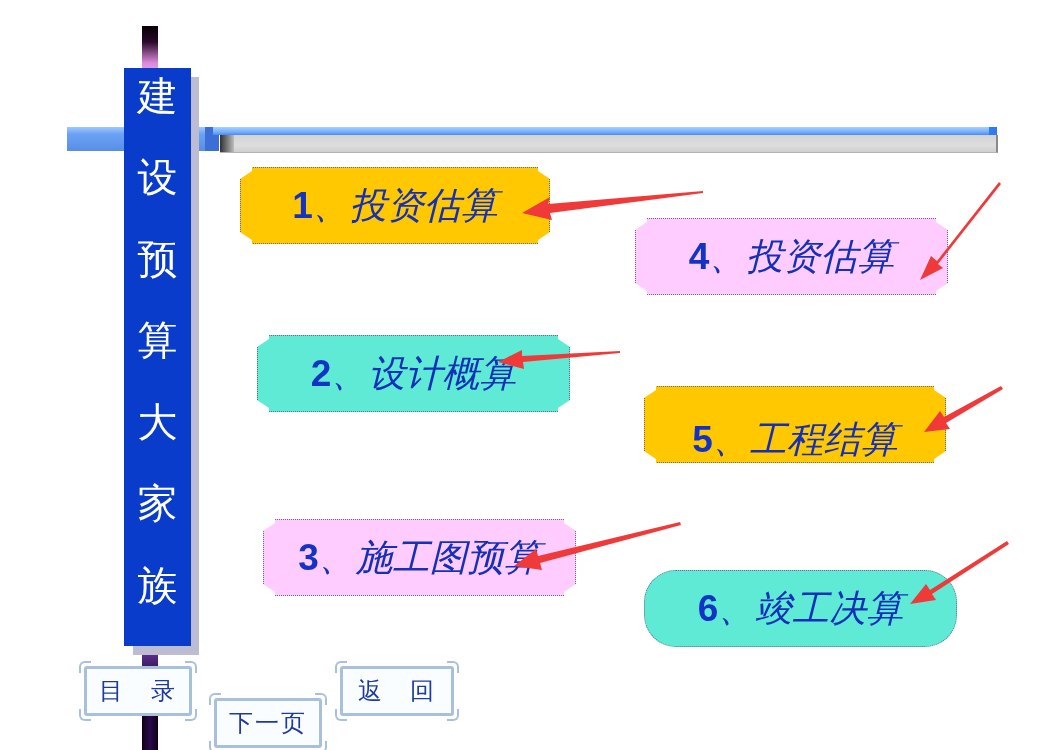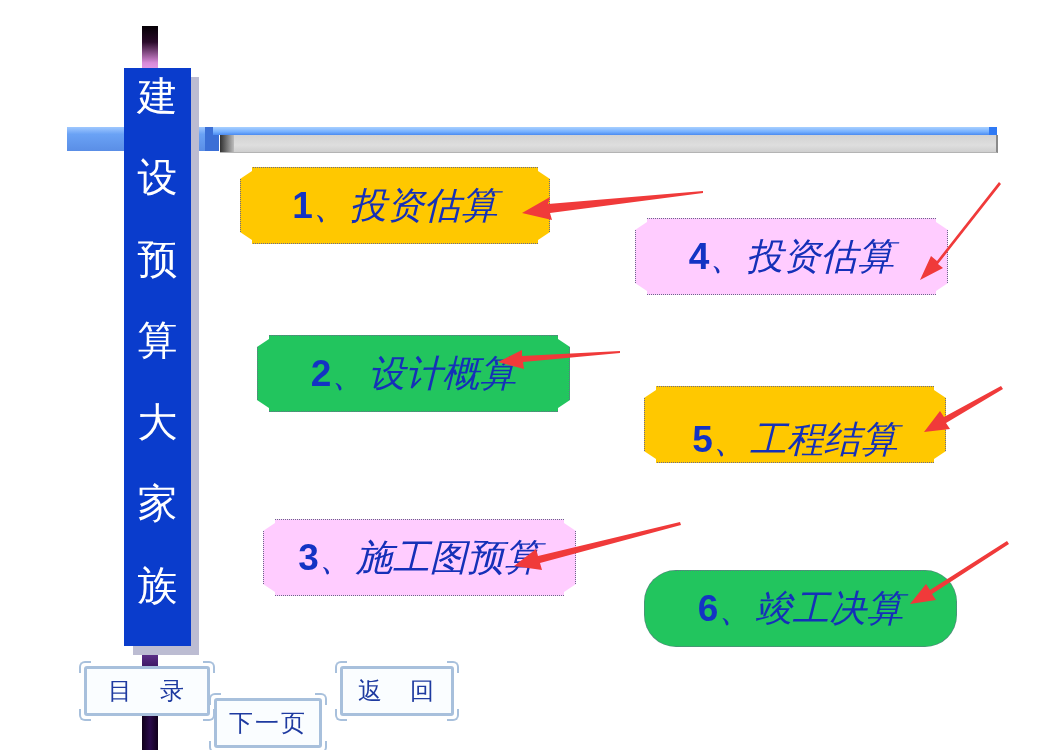--- a/index.html
+++ b/index.html
@@ -39,41 +39,41 @@
   .label { position:absolute; box-sizing:border-box; border:1.5px dotted #6a6a8a;
     display:flex; align-items:center; justify-content:center; text-align:center;
     color:#1530b8; font-size:37px; line-height:44px;
     clip-path:polygon(12px 0, calc(100% - 12px) 0, calc(100% - 12px) 4px, 100% 12px,
       100% calc(100% - 12px), calc(100% - 12px) calc(100% - 4px), calc(100% - 12px) 100%,
       12px 100%, 12px calc(100% - 4px), 0 calc(100% - 12px), 0 12px, 12px 4px); }
   .label .num { font-family:"Liberation Sans","DejaVu Sans",sans-serif; font-weight:bold; color:#1333c4; }
   .label .txt { font-family:"DejaVu Serif","Liberation Serif",serif;font-style:italic; }
   .gold { background:#ffc800; }
   .pink { background:#ffccff; }
-  .blue { background:#22c55e; }
+  .blue { background:#5eead4; }
 
   #label-1 { left:240px; top:167px; width:310px; height:77px; }
   #label-2 { left:257px; top:335px; width:313px; height:77px; }
   #label-3 { left:263px; top:519px; width:313px; height:77px; line-height:42px; }
   #label-4 { left:635px; top:218px; width:313px; height:77px; }
   #label-5 { left:644px; top:386px; width:302px; height:77px;align-items:flex-end; }
   #label-6 { left:644px; top:570px; width:313px; height:77px;border-radius:32px; }
 
   
   .nav-btn { position:absolute; top:666px; height:50px; box-sizing:border-box;
     background:#fafdff; border:3px solid #a8c0dc; border-radius:3px;
     display:flex; align-items:center; justify-content:center;
     color:#1e3aa0; font-size:24px; letter-spacing:2px; cursor:pointer;
     font-family:"DejaVu Serif","Liberation Serif",serif; }
   .nav-btn .corner { position:absolute; width:10px; height:10px; border:2px solid #a8c0dc; }
   .nav-btn .c-tl { left:-8px; top:-8px; border-right:none; border-bottom:none; border-radius:6px 0 0 0; }
   .nav-btn .c-tr { right:-8px; top:-8px; border-left:none; border-bottom:none; border-radius:0 6px 0 0; }
   .nav-btn .c-bl { left:-8px; bottom:-8px; border-right:none; border-top:none; border-radius:0 0 0 6px; }
   .nav-btn .c-br { right:-8px; bottom:-8px; border-left:none; border-top:none; border-radius:0 0 6px 0; }
-  #nav-toc { left:84px; width:126px; }
+  #nav-toc { left:84px; width:108px; }
   #nav-next { left:214px; width:108px;margin-top:32px; }
   #nav-back { left:340px; width:114px;text-align:center; }
 
   svg#arrows { position:absolute; left:0; top:0; }
 </style>
 </head>
 <body>
 
 <div id="pole-top" class="abs"></div>
 <div id="pole-bottom" class="abs"></div>

